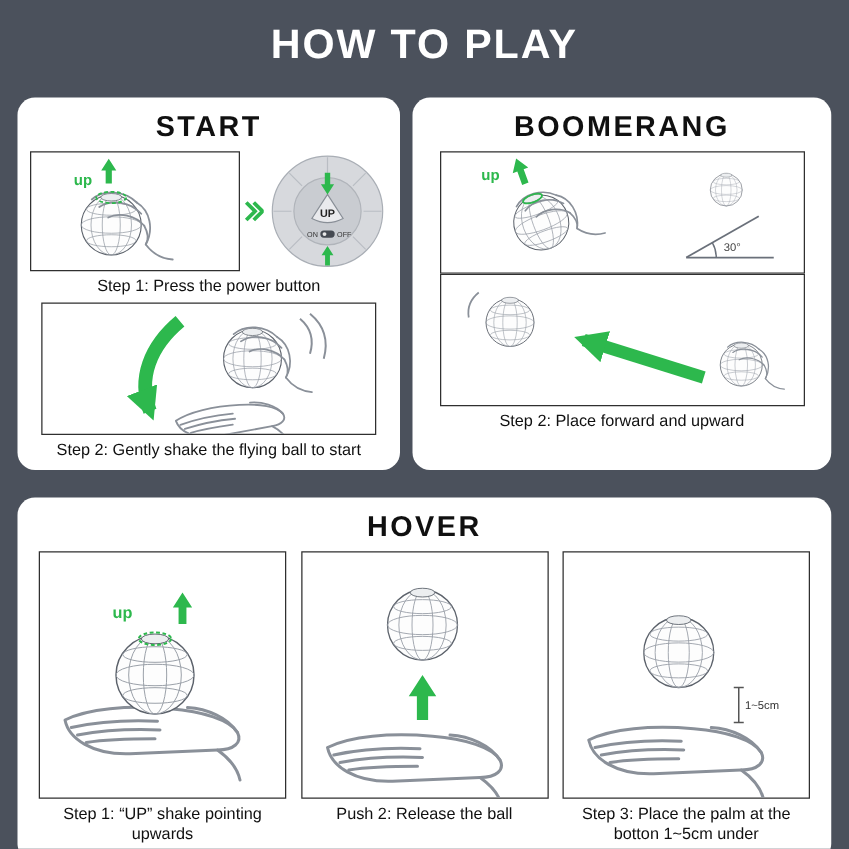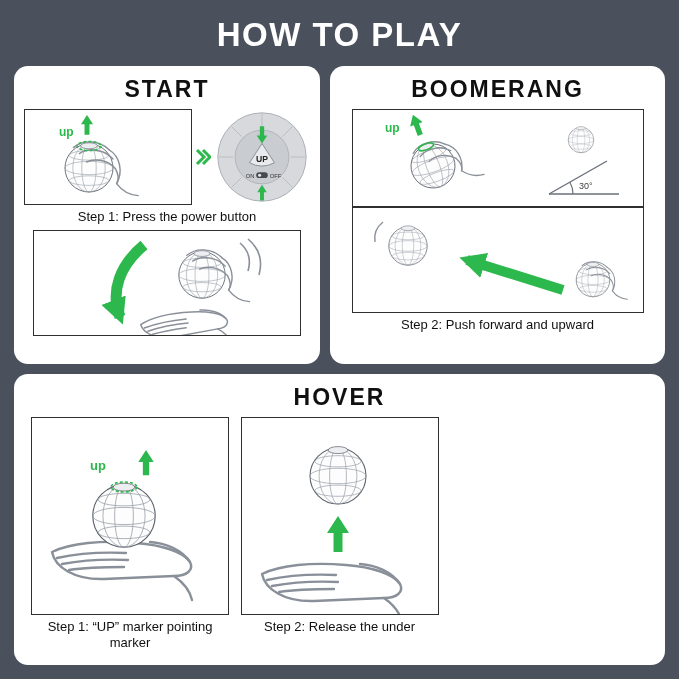--- a/index.html
+++ b/index.html
@@ -2,21 +2,21 @@
 <html><head>
 <meta charset="utf-8">
 <style>
   * { margin:0; padding:0; box-sizing:border-box; }
   html,body { width:679px; height:679px; }
   body {
     background:#4b515c;
     font-family:"Liberation Sans", sans-serif;
     overflow:hidden;
   }
-  .page { width:679px; height:679px; padding:10px 14px 14px; display:flex; flex-direction:column; }
+  .page { width:679px; height:679px; padding:10px 14px 14px; display:flex; flex-direction:column;gap:12px; }
   .main-title {
     color:#ffffff; font-size:33px; font-weight:bold; text-align:center;
     letter-spacing:1.5px; padding:6px 0 12px;
   }
   .top-row { display:flex; gap:10px; }
   .panel { background:#ffffff; border-radius:14px; padding:8px 10px; }
   .panel-start  { width:320px; height:298px; }
   .panel-boomerang { width:372px; height:298px; }
   .panel-hover { margin-top:10px; width:651px; height:296px; }
   .panel-title {
@@ -122,20 +122,21 @@
       <div class="box center-box" style="width:268px;height:106px;">
         <svg width="266" height="104" viewBox="0 0 266 104">
           <use href="#ball" transform="translate(168,44) scale(0.58)"></use>
           <use href="#hand-grip" transform="translate(168,44) scale(0.58)"></use>
           <use href="#hand-open" transform="translate(156,88) scale(0.62) rotate(-8)"></use>
           <path d="M206 12 q13 11 8 28" stroke="#8a9099" stroke-width="1.6" fill="none"></path>
           <path d="M214 8 q17 14 11 36" stroke="#8a9099" stroke-width="1.6" fill="none"></path>
           <path d="M110 14 C86 34 76 60 86 86" stroke="#2db84d" stroke-width="11" fill="none" marker-end="url(#ah-big)"></path>
         </svg>
       </div>
+      <p class="step-caption">Step 2: Gently shake the flying ball to start</p>
     </section>
 
     <section class="panel panel-boomerang">
       <h2 class="panel-title">BOOMERANG</h2>
 
       <div class="box center-box" style="width:292px;height:98px;">
         <svg width="290" height="96" viewBox="0 0 290 96">
           <g transform="translate(80,56) rotate(-20)">
             <use href="#ball" transform="scale(0.55)"></use>
             <use href="#hand-grip" transform="scale(0.55)"></use>
@@ -157,52 +158,64 @@
         <svg width="290" height="104" viewBox="0 0 290 104">
           <use href="#ball" transform="translate(55,38) scale(0.48)"></use>
           <path d="M30 14 q-10 8 -8 20" stroke="#8a9099" stroke-width="1.4" fill="none"></path>
           <path d="M210 82 L114 52" stroke="#2db84d" stroke-width="10" marker-end="url(#ah-big)" fill="none"></path>
           <g transform="translate(240,72)">
             <use href="#ball" transform="scale(0.42)"></use>
             <use href="#hand-grip" transform="scale(0.42)"></use>
           </g>
         </svg>
       </div>
-      <p class="step-caption">Step 2: Push forward and upward</p>
+      <p class="step-caption">Step 2: Place forward and upward</p>
     </section>
   </div>
 
   <section class="panel panel-hover">
     <h2 class="panel-title">HOVER</h2>
 
     <div class="hover-row">
 
       <div class="hover-step">
         <div class="box" style="width:198px;height:198px;">
           <svg width="196" height="196" viewBox="0 0 196 196">
             <use href="#hand-open" transform="translate(100,136)"></use>
             <use href="#ball" transform="translate(92,98) scale(0.78)"></use>
             <ellipse cx="92" cy="69" rx="13" ry="5" fill="none" stroke="#2db84d" stroke-width="1.6" stroke-dasharray="3 2"></ellipse>
             <text x="58" y="52" font-size="13" font-weight="bold" fill="#2db84d">up</text>
             <use href="#arrow-up-g" transform="translate(114,46) scale(0.7)"></use>
           </svg>
         </div>
-        <p class="step-caption">Step 1: “UP” marker pointing marker</p>
+        <p class="step-caption">Step 1: “UP” shake pointing upwards</p>
       </div>
 
       <div class="hover-step">
         <div class="box" style="width:198px;height:198px;">
           <svg width="196" height="196" viewBox="0 0 196 196">
             <use href="#ball" transform="translate(96,58) scale(0.70)"></use>
             <use href="#arrow-up-g" transform="translate(96,118)"></use>
             <use href="#hand-open" transform="translate(100,158)"></use>
           </svg>
         </div>
-        <p class="step-caption">Step 2: Release the under</p>
+        <p class="step-caption">Push 2: Release the ball</p>
       </div>
 
       <div class="hover-step">
+        <div class="box" style="width:198px;height:198px;">
+          <svg width="196" height="196" viewBox="0 0 196 196">
+            <use href="#ball" transform="translate(92,80) scale(0.70)"></use>
+            <use href="#hand-open" transform="translate(100,152)"></use>
+            <g>
+              <path d="M140 108 v28" stroke="#555" stroke-width="1.2" fill="none"></path>
+              <path d="M136 108 h8 M136 136 h8" stroke="#555" stroke-width="1.2" fill="none"></path>
+              <text x="145" y="125" font-size="9" fill="#333">1~5cm</text>
+            </g>
+          </svg>
+        </div>
+        <p class="step-caption">Step 3: Place the palm at the botton 1~5cm under</p>
       </div>
 
     </div>
   </section>
 
 </div>
 
 </body></html>

